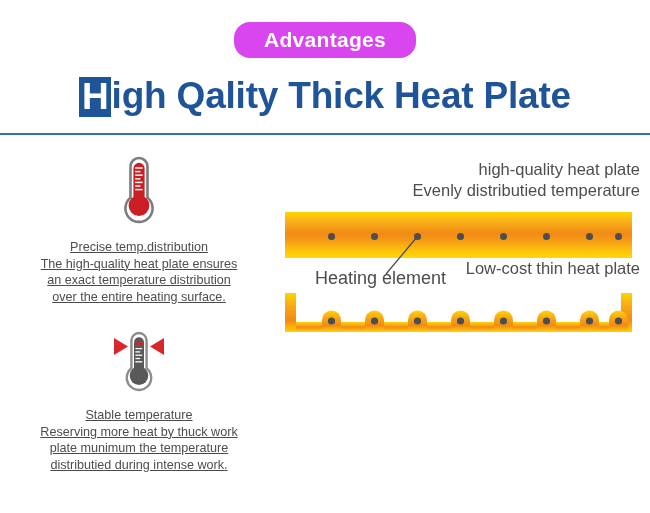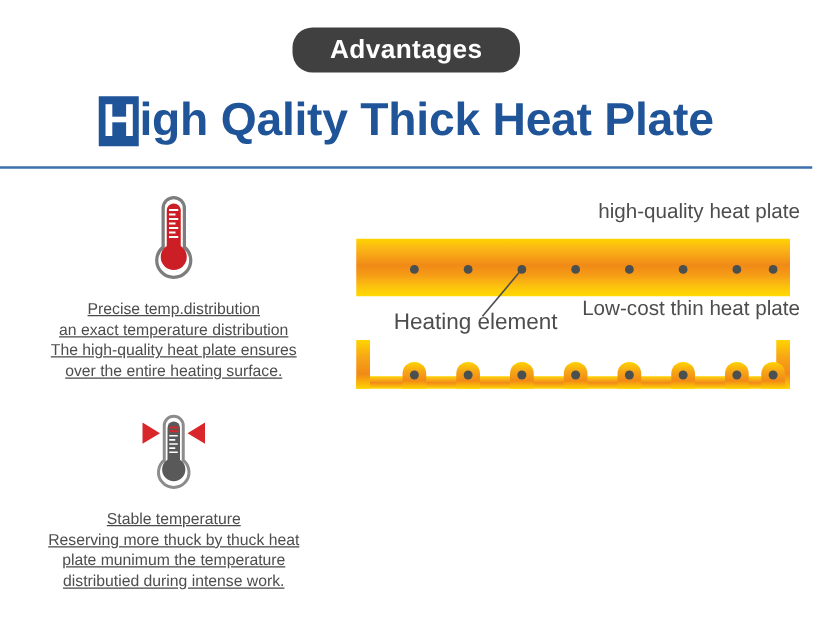--- a/index.html
+++ b/index.html
@@ -11,21 +11,21 @@
     color:#4a4a4a;
     overflow:hidden;
     position:relative;
   }
 
   
   .header { width:650px; padding-top:22px; text-align:center; }
 
   .badge {
     display:inline-block;
-    background:#404040;
+    background:#d946ef;
     color:#ffffff;
     font-size:21px;
     font-weight:bold;
     letter-spacing:.3px;
     padding:7px 30px 8px;
     border-radius:16px;
     line-height:1;
   }
 
   .main-title {
@@ -152,22 +152,22 @@
             <line x1="19.2" y1="20.2" x2="26.6" y2="20.2"></line>
             <line x1="19.2" y1="23.8" x2="24.4" y2="23.8"></line>
             <line x1="19.2" y1="27.4" x2="26.6" y2="27.4"></line>
             <line x1="19.2" y1="31.0" x2="24.4" y2="31.0"></line>
             <line x1="19.2" y1="34.6" x2="26.6" y2="34.6"></line>
           </g>
         </svg>
       </div>
       <div class="feature-text">
         <span class="line">Precise temp.distribution</span>
+        <span class="line">The high-quality heat plate ensures</span>
         <span class="line">an exact temperature distribution</span>
-        <span class="line">The high-quality heat plate ensures</span>
         <span class="line">over the entire heating surface.</span>
       </div>
     </div>
 
     <div class="feature feature-2">
       <div class="thermo-wrap thermo-wrap-2">
         <svg width="74" height="64" viewBox="0 0 74 64">
 
           <path d="M37 2 a7.6 7.6 0 0 1 7.6 7.6 v27.6
                    a12.2 12.2 0 1 1 -15.2 0 v-27.6 A7.6 7.6 0 0 1 37 2 z" fill="#ffffff" stroke="#8c8c8c" stroke-width="2.4"></path>
@@ -189,32 +189,33 @@
             <line x1="33.4" y1="30.8" x2="40.2" y2="30.8"></line>
           </g>
 
           <polygon points="12,7 26,15.5 12,24" fill="#d8262b"></polygon>
 
           <polygon points="62,7 48,15.5 62,24" fill="#d8262b"></polygon>
         </svg>
       </div>
       <div class="feature-text">
         <span class="line">Stable temperature</span>
-        <span class="line">Reserving more thuck by thuck heat</span>
+        <span class="line">Reserving more heat by thuck work</span>
         <span class="line">plate munimum the temperature</span>
         <span class="line">distributied during intense work.</span>
       </div>
     </div>
   </div>
 
   <div class="col-right">
 
     <div class="diagram diagram-1">
       <div class="diagram-caption">
         <span class="line">high-quality heat plate</span>
+        <span class="line">Evenly distributied temperature</span>
       </div>
 
       <div class="plate-thick-area">
         <div class="plate-thick"></div>
 
         <div class="dot" style="left:50px;  top:21px;"></div>
         <div class="dot" style="left:93px;  top:21px;"></div>
         <div class="dot" style="left:136px; top:21px;"></div>
         <div class="dot" style="left:179px; top:21px;"></div>
         <div class="dot" style="left:222px; top:21px;"></div>

